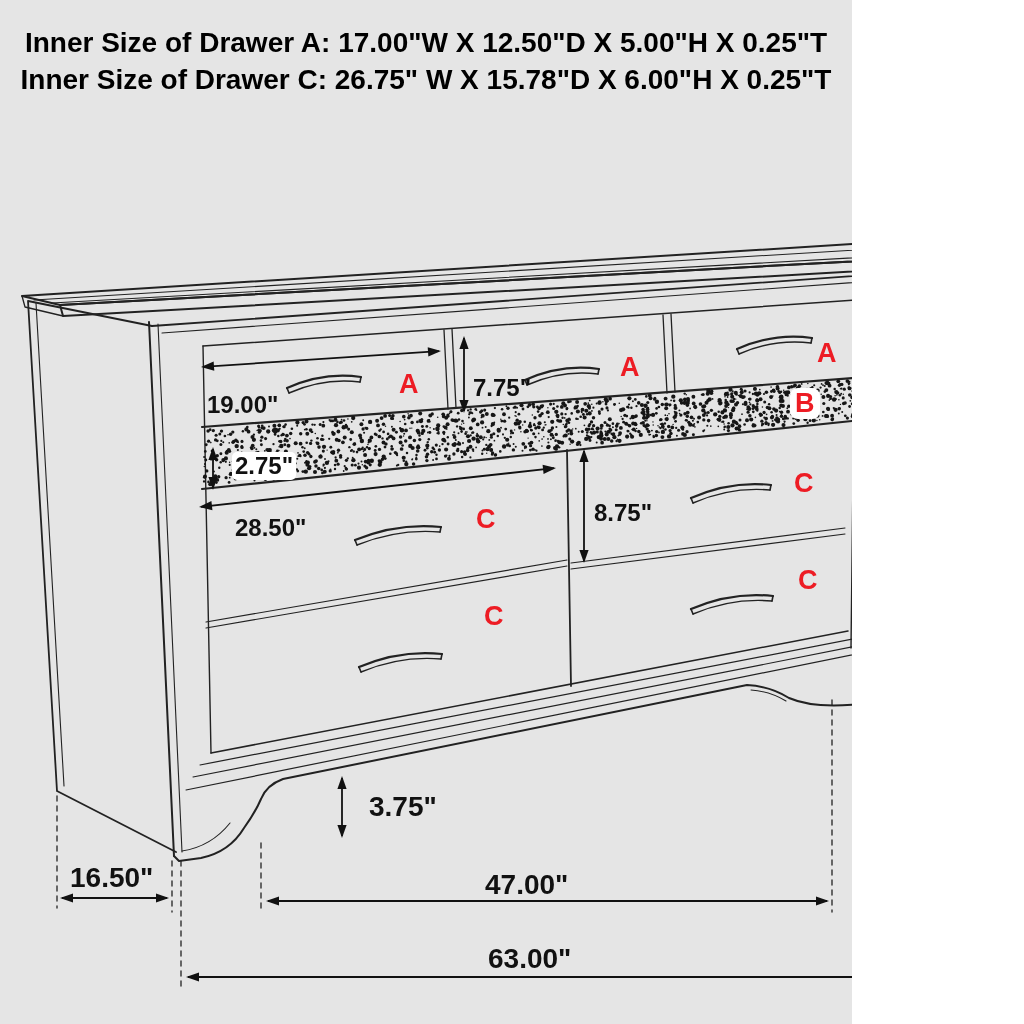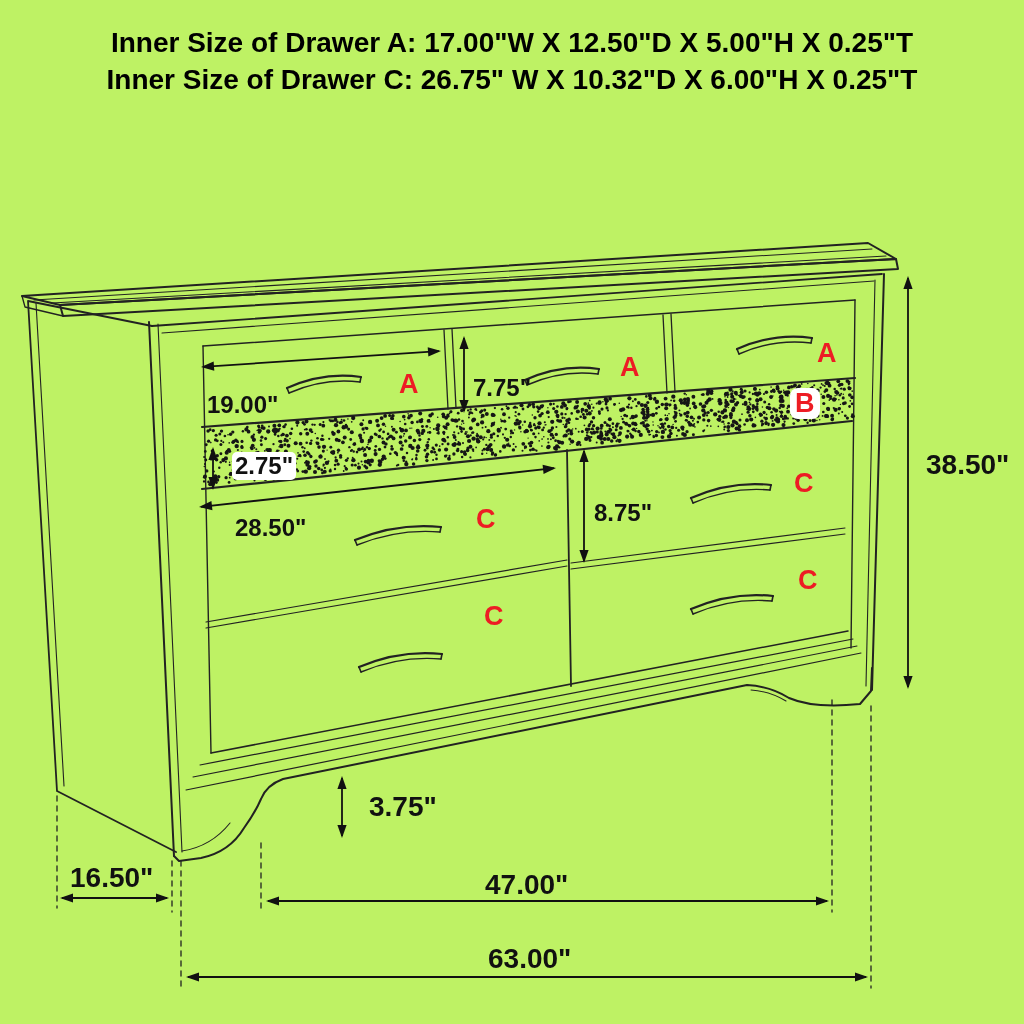--- a/index.html
+++ b/index.html
@@ -1,36 +1,36 @@
 <!DOCTYPE html>
 <html style="--red: #ed1c24;"><head>
 <meta charset="utf-8">
 <style>
   html,body{margin:0;padding:0;background:#fff;}
-  .stage{position:relative;width:1024px;height:1024px;background:#bef264;overflow:hidden;
+  .stage{position:relative;width:852px;height:1024px;background:#e5e5e5;overflow:hidden;
          font-family:"Liberation Sans","DejaVu Sans",sans-serif;}
   .spec-header{position:absolute;top:24px;left:0;width:100%;text-align:center;color:#000;}
   .spec-header div{font-size:28px;line-height:37px;font-weight:bold;white-space:nowrap;}
   svg.draw{position:absolute;left:0;top:0;}
   .dim{position:absolute;font-weight:bold;color:#111;white-space:nowrap;}
   .dim.small{font-size:24px;}
   .dim.big{font-size:28px;}
   .dim.on-texture{background:#fff;padding:0 3px;border-radius:5px;}
   .dletter{position:absolute;font-weight:bold;font-size:27px;color:var(--red,#ed1c24);
            line-height:1;white-space:nowrap;}
   .dletter.on-texture{background:#fff;padding:2px 5px;border-radius:8px;}
 </style>
 </head>
 <body>
 
 <div class="stage">
 
   <div class="spec-header">
     <div>Inner Size of Drawer A: 17.00"W X 12.50"D X 5.00"H X 0.25"T</div>
-    <div>Inner Size of Drawer C: 26.75" W X 10.32"D X 6.00"H X 0.25"T</div>
+    <div>Inner Size of Drawer C: 26.75" W X 15.78"D X 6.00"H X 0.25"T</div>
   </div>
 
   <svg class="draw" width="1024" height="1024" viewBox="0 0 1024 1024">
     <g stroke="#222" fill="none" stroke-linecap="round" stroke-linejoin="round">
 
       <path stroke-width="2" d="M22,296 L868,243 L896,259 L60,305 Z"></path>
       <path stroke-width="1.1" d="M34,300 L872,249"></path>
       <path stroke-width="1.1" d="M52,303 L886,256"></path>
       <path stroke-width="2" d="M60,305 L896,259 L898,269 L63,316 Z"></path>
       <path stroke-width="1.3" d="M22,296 L25,307 L63,316"></path>

